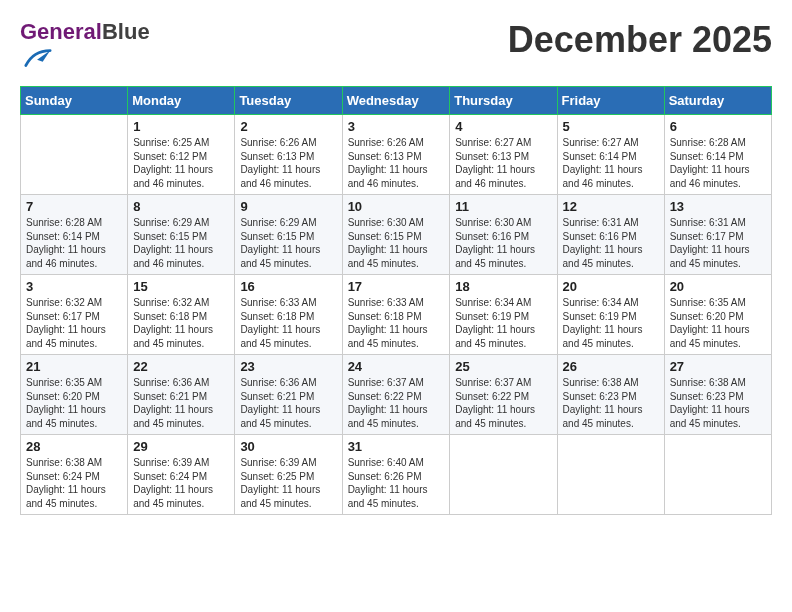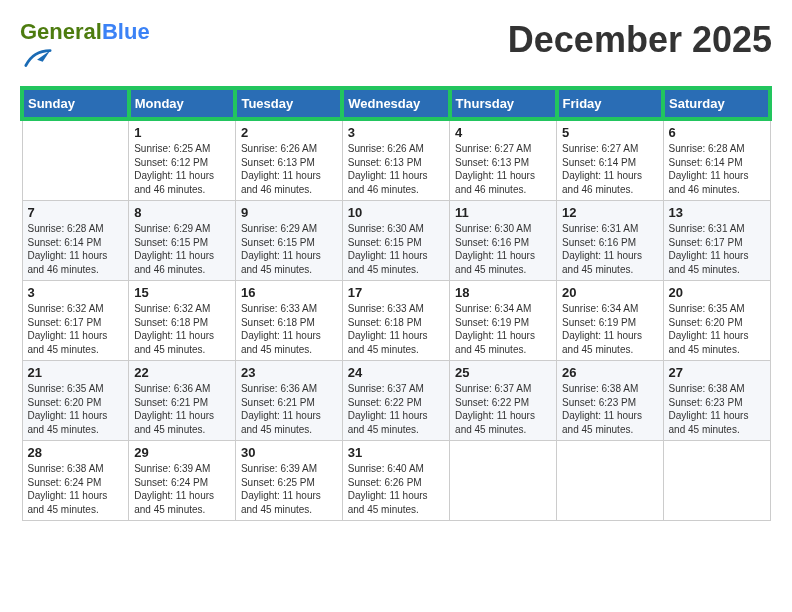--- a/index.html
+++ b/index.html
@@ -18,21 +18,21 @@
     }
     .logo {
       display: flex;
       align-items: center;
     }
     .logo-text {
       font-size: 22px;
       font-weight: bold;
       line-height: 1.1;
     }
-    .logo-general { color: #4d7c0f; }
+    .logo-general { color: #701a75; }
     .logo-icon {
       width: 28px;
       height: 28px;
       margin-left: 4px;
     }
     .title-block {
       text-align: left;
     }
     .month-title {
       font-size: 36px;
@@ -49,21 +49,21 @@
       border-collapse: collapse;
       font-size: 10.5px;
     }
     thead tr th {
       background-color: #2a6db5;
       color: #fff;
       padding: 6px 4px;
       text-align: left;
       font-size: 13px;
       font-weight: bold;
-      border: 4px solid #22c55e;
+      border: 1px solid #22c55e;
       margin-left: 19px;
     }
     tbody tr td {
       border: 1px solid #ccc;
       vertical-align: top;
       padding: 4px 5px;
       width: 108px;
       min-height: 80px;
       height: 80px;
     }
@@ -89,21 +89,21 @@
       background-color: #fff !important;
     }
   </style>
 </head>
 <body>
 
 <div class="header">
   <div class="logo">
     <div>
       <div class="logo-text">
-        <span class="logo-general">General</span><span style="color:#3b82f6;">Blue</span>
+        <span class="logo-general">General</span><span style="color:#404040;">Blue</span>
       </div>
       <svg class="logo-icon" viewBox="0 0 30 20" xmlns="http://www.w3.org/2000/svg">
         <path d="M2 18 Q10 2 28 2" stroke="#1a6bb5" stroke-width="3" fill="none" stroke-linecap="round"></path>
         <path d="M14 12 L28 2 L20 14" fill="#1a6bb5"></path>
       </svg>
     </div>
   </div>
   <div class="title-block">
     <div class="month-title">December 2025</div>
   </div>

